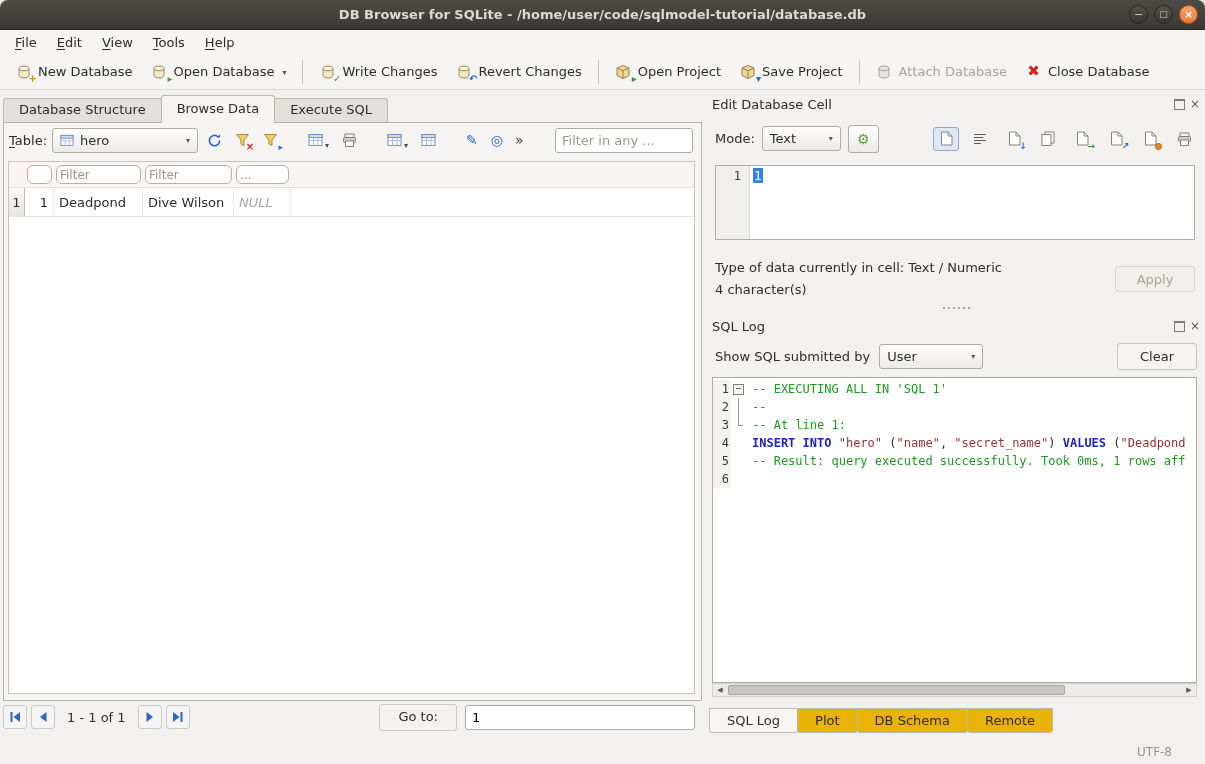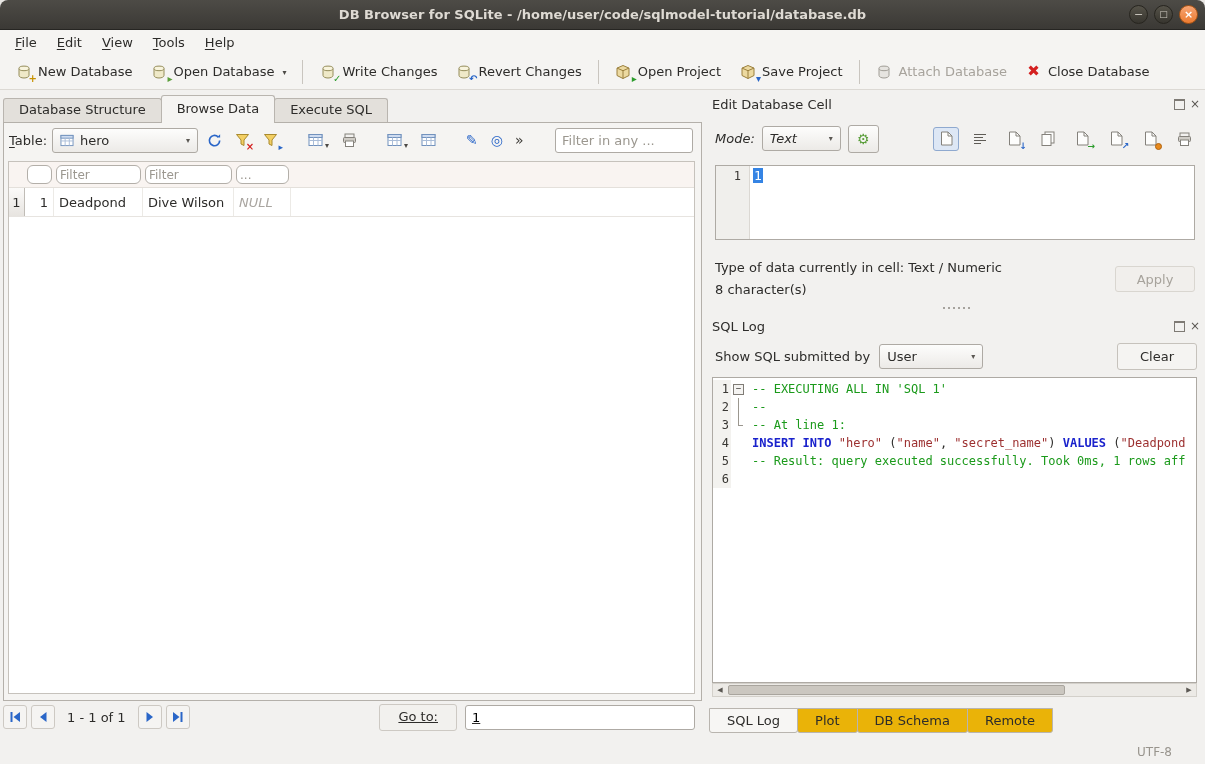--- a/index.html
+++ b/index.html
@@ -58,29 +58,29 @@
   .grid-row{display:flex;height:28px;border-bottom:1px solid #e7e4e0;background:#fff;align-items:center;}
   .cell{display:flex;align-items:center;box-sizing:border-box;height:100%;padding:0 5px;border-right:1px solid #eceae6;}
   .rownum{background:linear-gradient(#fbfaf9,#e7e4e0);border-right:1px solid #c0bcb6;justify-content:center;padding:0;}
   .w-rn{width:16px;flex:none;} .w-id{width:29px;flex:none;} .w-name{width:89px;flex:none;} .w-sn{width:91px;flex:none;} .w-age{width:57px;flex:none;}
   .num{justify-content:flex-end;}
   .null{color:#a9a5a0;font-style:italic;}
   
   .grid-footer{position:absolute;left:3px;top:614px;width:699px;height:26px;display:flex;align-items:center;gap:4px;}
   .nav-btn{width:22px;height:22px;display:flex;align-items:center;justify-content:center;border:1px solid #cdc9c3;border-radius:3px;background:#f5f4f2;}
   .range-text{padding:0 8px;}
-  .goto-group{margin-left:auto;display:flex;align-items:center;gap:8px;margin-right:7px;text-decoration:underline;}
+  .goto-group{margin-left:auto;display:flex;align-items:center;gap:8px;margin-right:7px;}
   .goto-label{height:25px;line-height:24px;padding:0 18px;background:#f2f1ee;border:1px solid #cdc9c3;border-radius:3px;}
   .goto-input{width:230px;height:25px;border:1px solid #aeaaa4;border-radius:3px;background:#fff;font-size:13px;padding:0 6px;box-sizing:border-box;font-family:inherit;}
   
   .dock-header{position:absolute;left:5px;right:5px;height:20px;display:flex;align-items:center;}
   .dh-icons{margin-left:auto;display:flex;gap:5px;align-items:center;}
   .dh-float{width:9px;height:8px;border:1px solid #7e7a74;border-top-width:2px;display:inline-block;}
   .dh-close{font-size:12px;line-height:1;color:#5a5752;}
-  .mode-row{position:absolute;top:35px;left:8px;right:8px;height:27px;display:flex;align-items:center;gap:7px;font-style:italic;}
+  .mode-row{position:absolute;top:35px;left:8px;right:8px;height:27px;display:flex;align-items:center;gap:7px;}
   .mode-combo{width:79px;height:25px;}
   .gear-btn{width:29px;height:26px;border:1px solid #aeaaa4;border-radius:3px;background:linear-gradient(#fdfdfc,#eceae7);display:flex;align-items:center;justify-content:center;color:#5a9e3a;font-size:14px;}
   .cell-icons{margin-left:auto;display:flex;gap:8px;align-items:center;}
   .ci-btn{width:26px;height:24px;display:flex;align-items:center;justify-content:center;border-radius:3px;position:relative;}
   .ci-btn.pressed{border:1px solid #8fa9cf;background:#dde7f5;box-sizing:border-box;}
   .bglyph{position:absolute;font-size:9px;font-weight:bold;right:0px;bottom:0px;line-height:1;}
   .bdot{position:absolute;width:7px;height:7px;border-radius:50%;right:1px;bottom:1px;background:#e88a1d;border:1px solid #b06310;box-sizing:border-box;}
   .cell-editor{position:absolute;top:75px;left:8px;right:10px;height:75px;border:1px solid #aeaaa4;background:#fff;display:flex;box-sizing:border-box;}
   .ce-gutter{width:34px;background:#f0efec;border-right:1px solid #dbd8d3;font-family:"DejaVu Sans Mono",monospace;font-size:12px;padding:3px 8px 0 0;text-align:right;box-sizing:border-box;color:#3a3834;}
   .ce-content{font-family:"DejaVu Sans Mono",monospace;font-size:13px;padding:2px 3px;}
@@ -432,21 +432,21 @@
         </div>
       </div>
     </div>
 
     <div class="cell-editor">
       <div class="ce-gutter">1</div>
       <div class="ce-content"><span class="sel">1</span></div>
     </div>
 
     <div class="type-info">Type of data currently in cell: Text / Numeric</div>
-    <div class="char-count">8 character(s)</div>
+    <div class="char-count">4 character(s)</div>
     <button class="apply-btn" disabled="">Apply</button>
 
     <div class="splitter-dots">
       <span class="sdot"></span>
         <span class="sdot"></span>
         <span class="sdot"></span>
         <span class="sdot"></span>
         <span class="sdot"></span>
         <span class="sdot"></span>
     </div>

